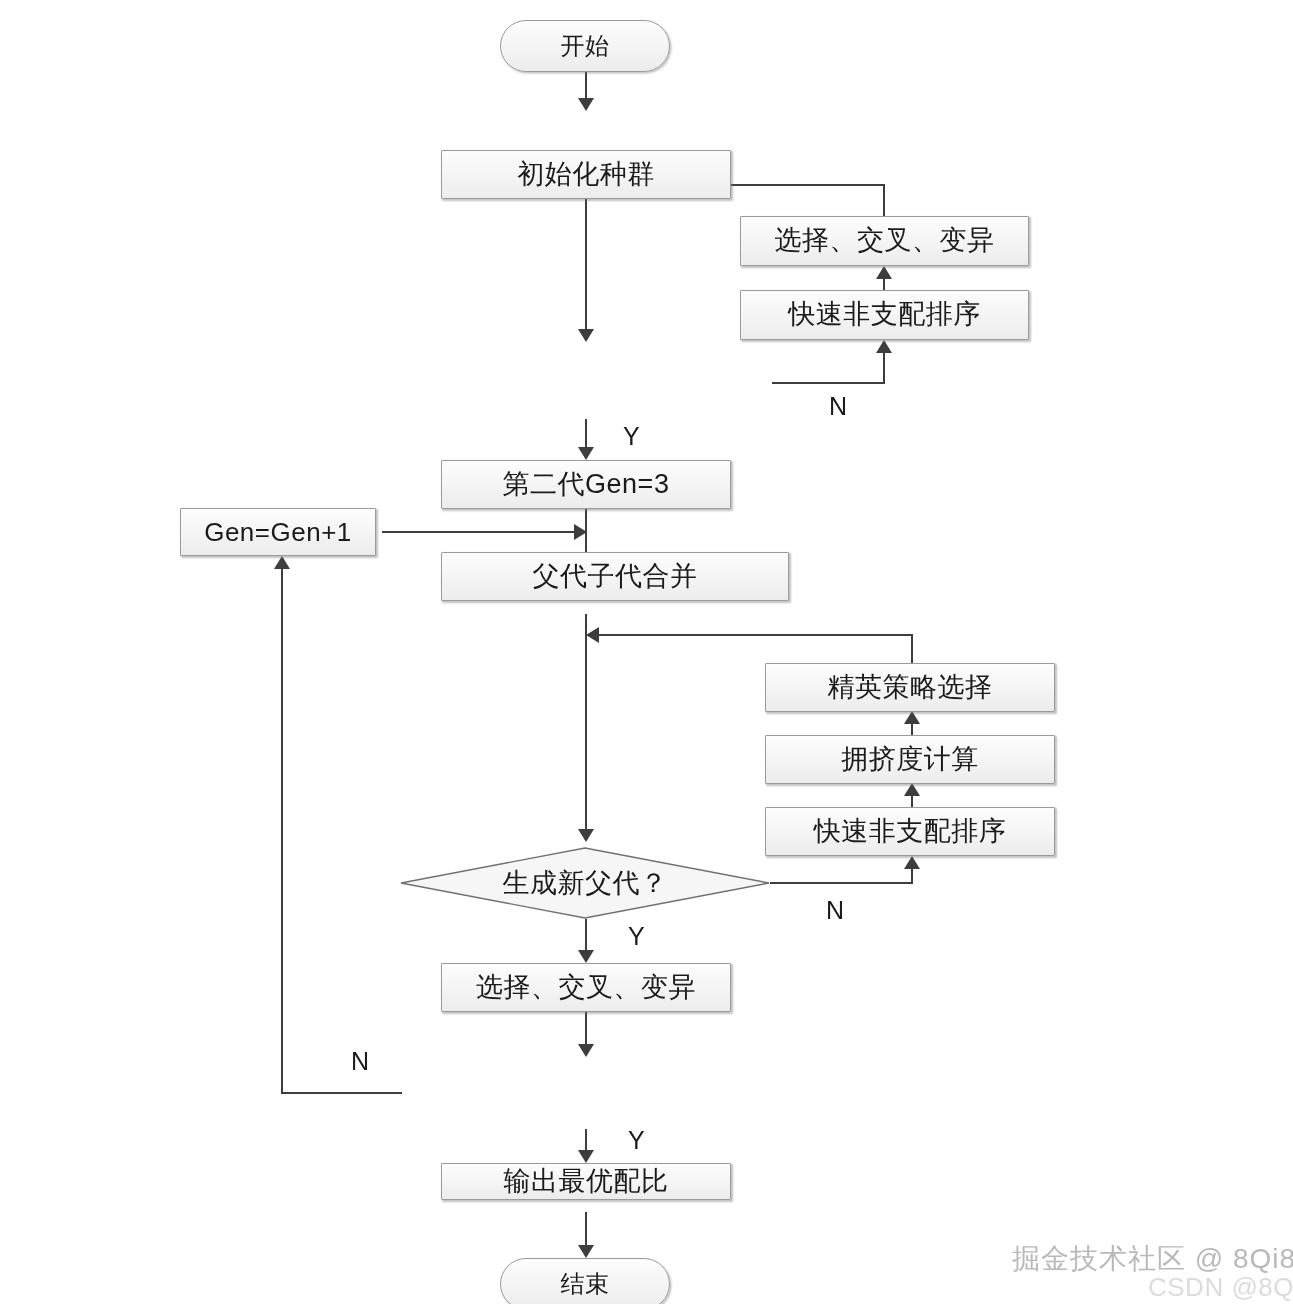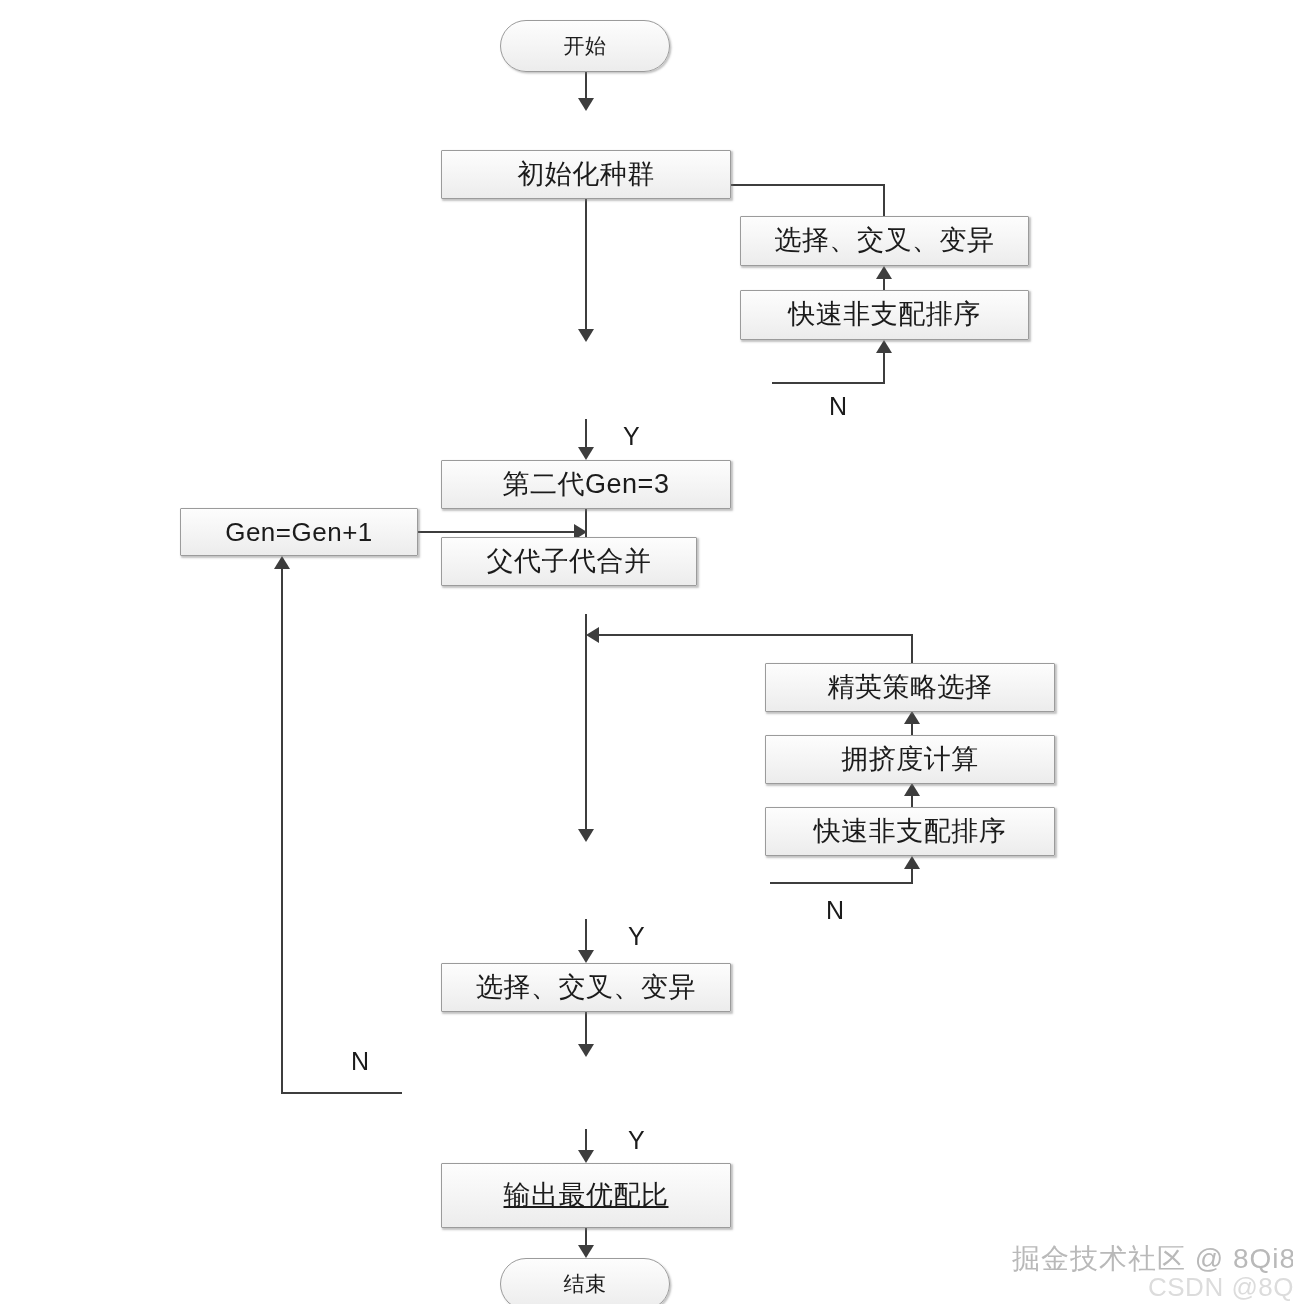--- a/index.html
+++ b/index.html
@@ -28,21 +28,21 @@
     border:1px solid #9b9b9b;
     box-shadow:1.5px 1.5px 2px rgba(120,120,120,.45);
     font-size:27px;
     line-height:1.1;
     letter-spacing:.5px;
     white-space:nowrap;
     z-index:4;
   }
   .node.terminator{
     border-radius:26px;
-    font-size:21px;
+    font-size:24px;
     text-align:center;
   }
   .node.process{ border-radius:1px; }
   .node.small{ font-size:26px; }
 
   
   .decision{
     position:absolute;
     z-index:4;
   }
@@ -146,47 +146,55 @@
 
   <div class="node process" style="left:740px;top:290px;width:289px;height:50px;">
     <span>快速非支配排序</span>
   </div>
 
 
   <div class="node process" style="left:441px;top:460px;width:290px;height:49px;">
     <span>第二代Gen=3</span>
   </div>
 
-  <div class="node process small" style="left:180px;top:508px;width:238px;height:48px;">
+  <div class="node process small" style="left:180px;top:508px;width:196px;height:48px;">
     <span>Gen=Gen+1</span>
   </div>
 
-  <div class="node process" style="left:441px;top:537px;width:256px;height:49px;">
+  <div class="node process" style="left:441px;top:552px;width:348px;height:49px;">
     <span>父代子代合并</span>
   </div>
 
   <div class="node process" style="left:765px;top:735px;width:290px;height:49px;">
     <span>拥挤度计算</span>
   </div>
 
   <div class="node process" style="left:765px;top:663px;width:290px;height:49px;">
     <span>精英策略选择</span>
   </div>
 
   <div class="node process" style="left:765px;top:807px;width:290px;height:49px;">
     <span>快速非支配排序</span>
   </div>
 
+  <div class="decision" style="left:400px;top:847px;width:370px;height:72px;">
+    <span class="dia">
+      <svg viewBox="0 0 370 72" preserveAspectRatio="none">
+        <polygon points="185,1 369,36 185,71 1,36" fill="#f6f6f6" stroke="#707070" stroke-width="1.4"></polygon>
+      </svg>
+    </span>
+    <span class="dlabel">生成新父代？</span>
+  </div>
 
   <div class="node process" style="left:441px;top:963px;width:290px;height:49px;">
     <span>选择、交叉、变异</span>
   </div>
 
 
-  <div class="node process" style="left:441px;top:1163px;width:290px;height:65px;text-decoration:underline;">
+  <div class="node process" style="left:441px;top:1163px;width:290px;height:37px;">
     <span>输出最优配比</span>
   </div>
 
   <div class="node terminator" style="left:500px;top:1258px;width:170px;height:52px;">
     <span>结束</span>
   </div>
 
   <div class="ln v" style="left:585px;top:72px;height:28px;"></div>
   <div class="arrow down" style="left:578px;top:98px;"></div>
 

